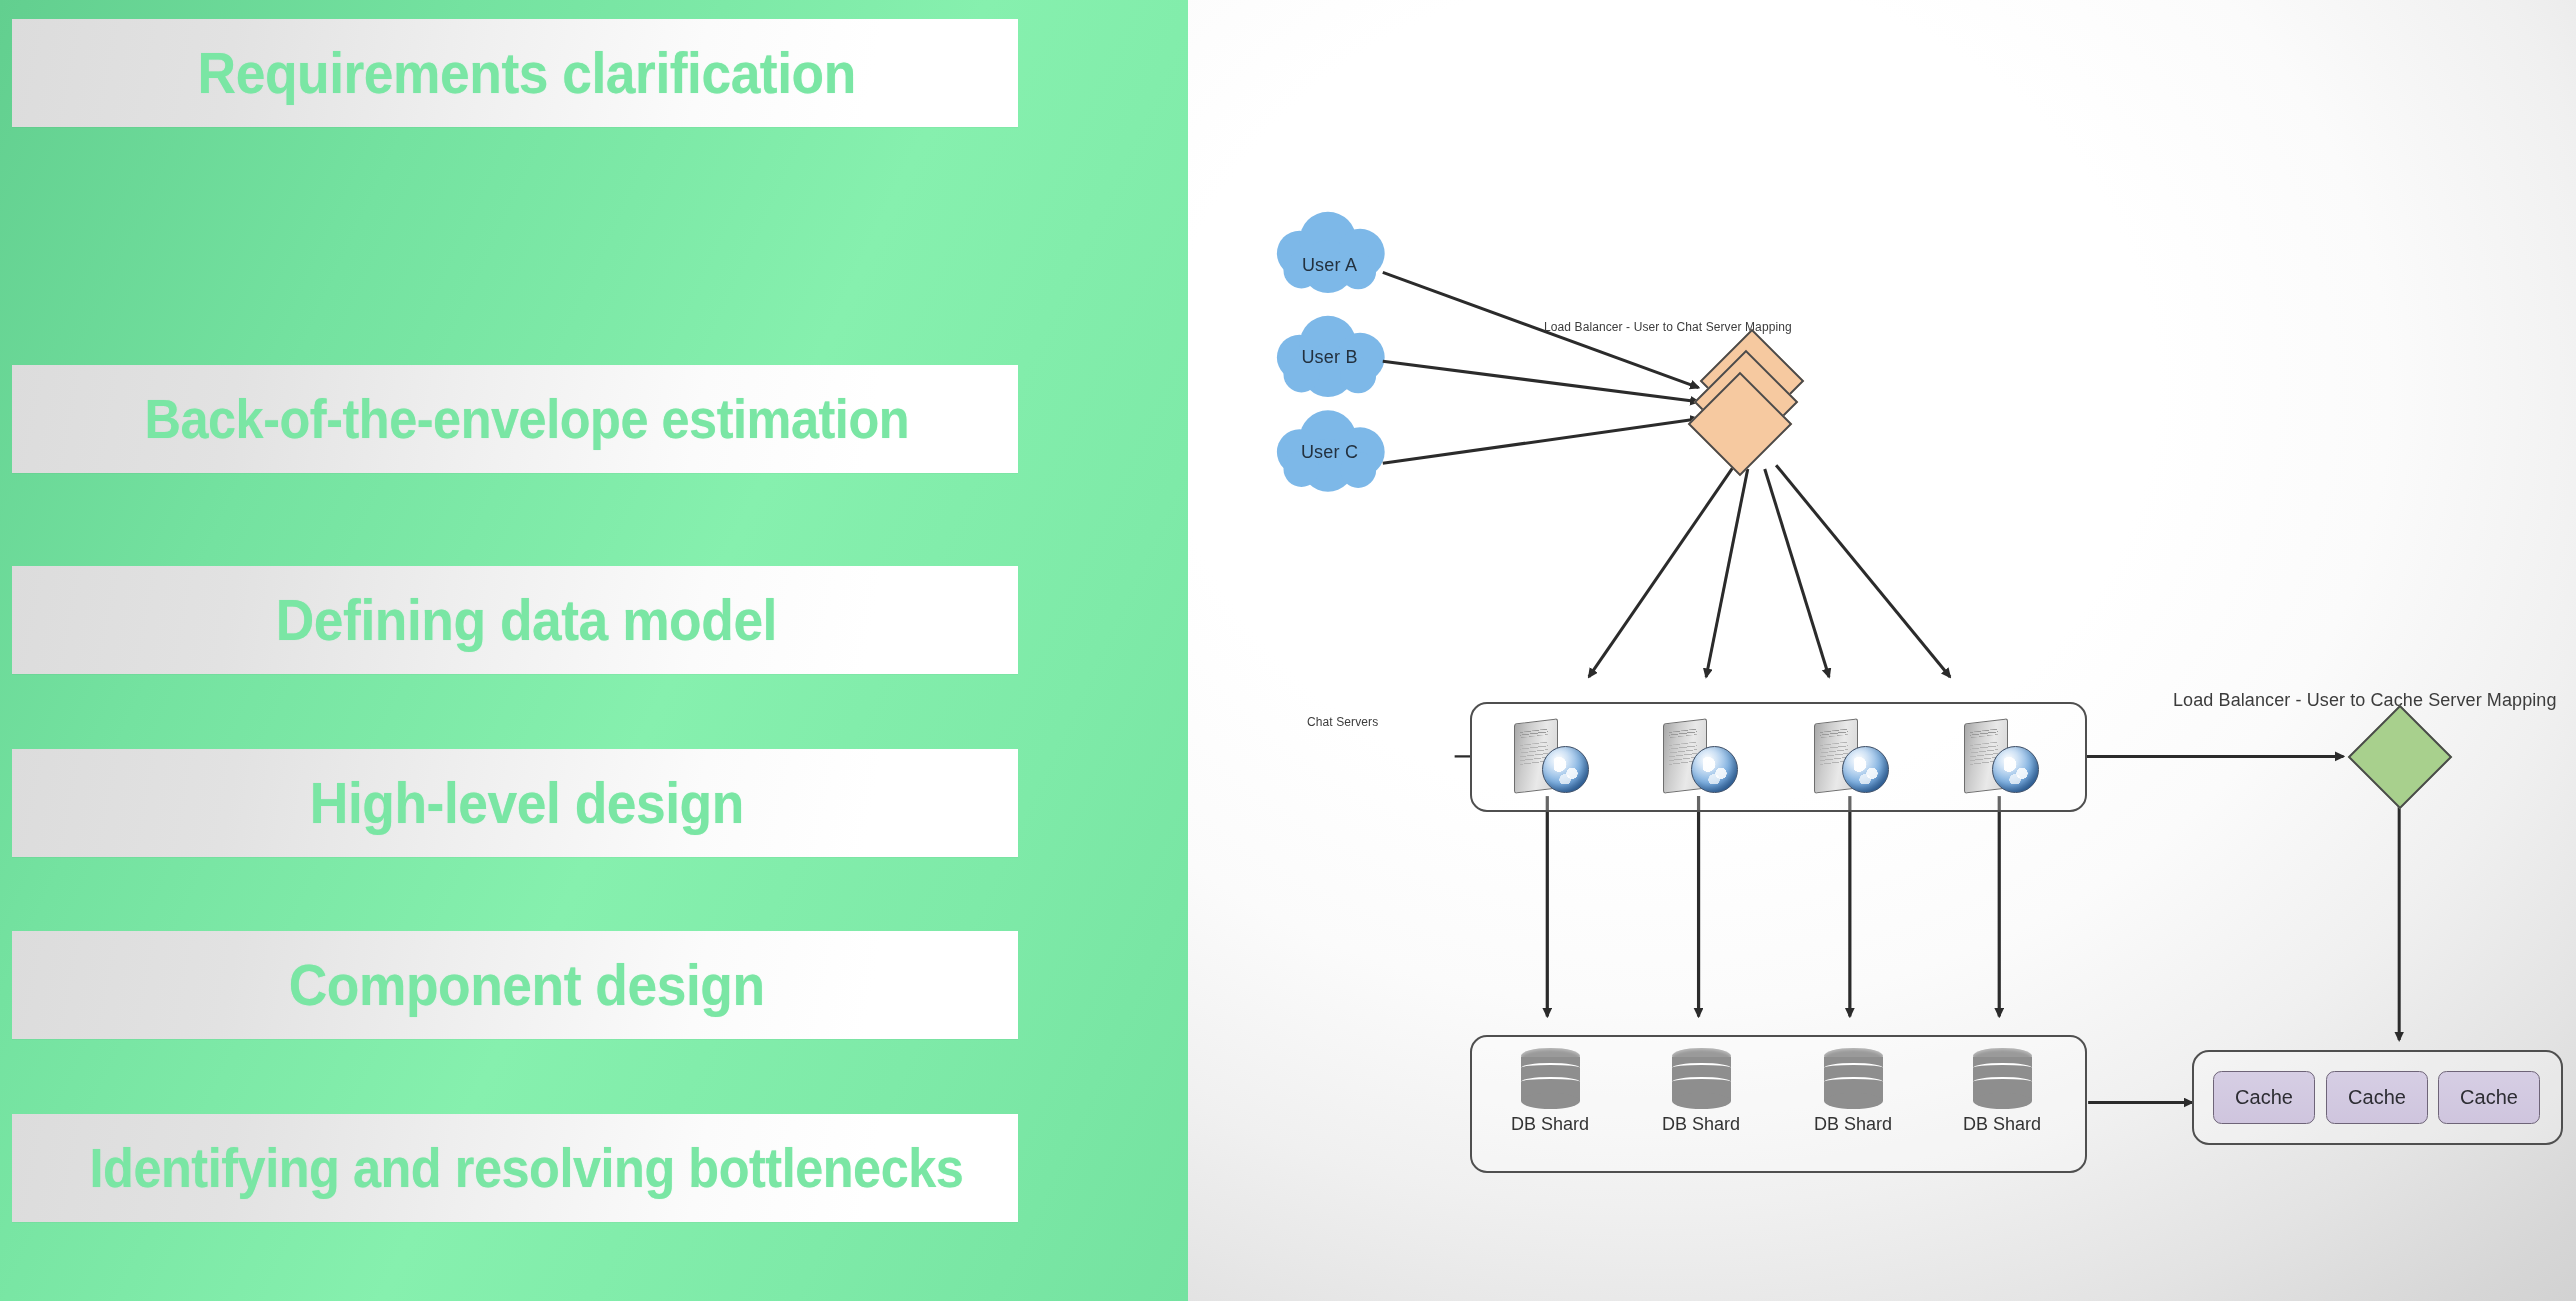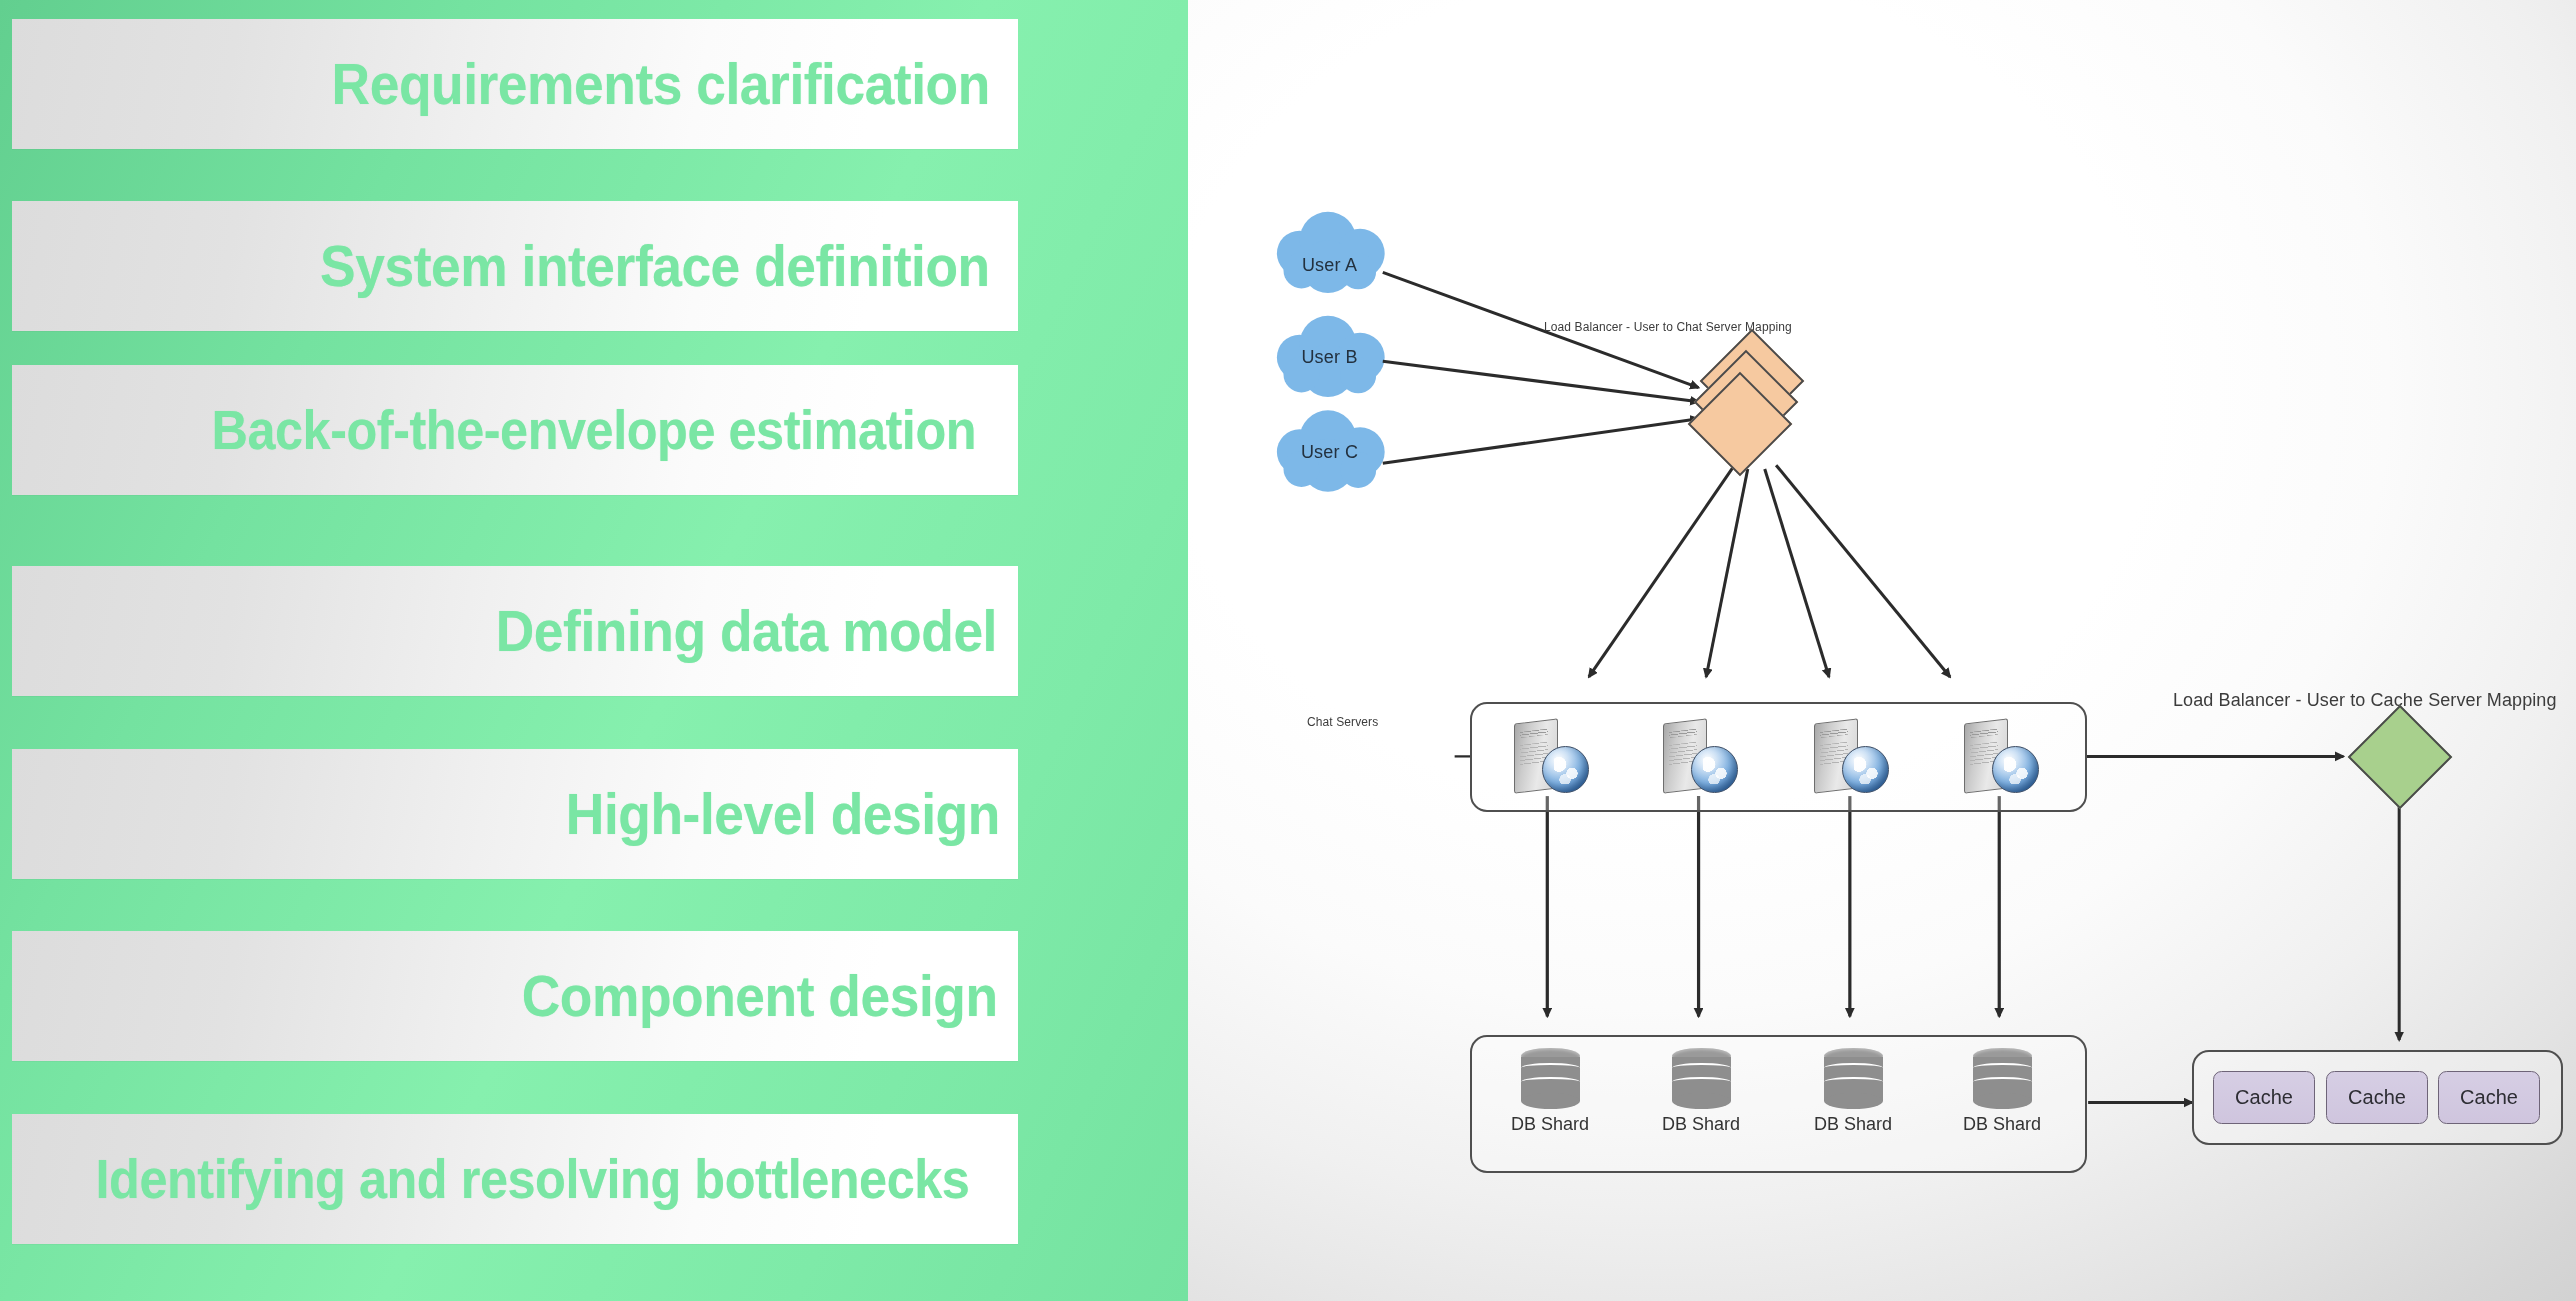--- a/index.html
+++ b/index.html
@@ -9,23 +9,23 @@
   .stage { position:relative; width:2576px; height:1301px; }
 
   
   .left-panel{
     position:absolute; left:0; top:0; width:1188px; height:1301px;
     background:
       linear-gradient(115deg,#62cf8f 0%, #74e2a0 26%, #86f0ae 55%, #7eeaa8 78%, #74e2a0 100%);
     overflow:hidden;
   }
   .step-box{
-    position:absolute; left:12.3px; width:1006px; height:130px;
+    position:absolute; left:12.3px; width:1006px; height:108px;
     background:linear-gradient(100deg,#dcdcdc 0%,#e2e2e2 22%,#efefef 45%,#fbfbfb 68%,#ffffff 85%,#ffffff 100%);
-    display:flex; align-items:center; justify-content:flex-end;
+    display:flex; align-items:center; justify-content:center;
     box-shadow:0 0.9px 0 rgba(0,0,0,.03);
     padding-left:23px;
   }
   .step-label{
     font-family:"Liberation Sans", sans-serif;
     font-weight:bold;
     font-size:58px;
     line-height:1;
     letter-spacing:-0.5px;
     color:#7ae6a4;
@@ -145,23 +145,20 @@
 </style>
 </head>
 <body>
 
 <div class="stage">
 
   <div class="left-panel">
 
     <div class="step-box" style="top:19px;">
       <span class="step-label">Requirements clarification</span>
-    </div>
-    <div class="step-box" style="top:201px;">
-      <span class="step-label">System interface definition</span>
     </div>
     <div class="step-box" style="top:365px;">
       <span class="step-label wide">Back-of-the-envelope estimation</span>
     </div>
     <div class="step-box" style="top:566px;">
       <span class="step-label">Defining data model</span>
     </div>
     <div class="step-box" style="top:749px;">
       <span class="step-label">High-level design</span>
     </div>

